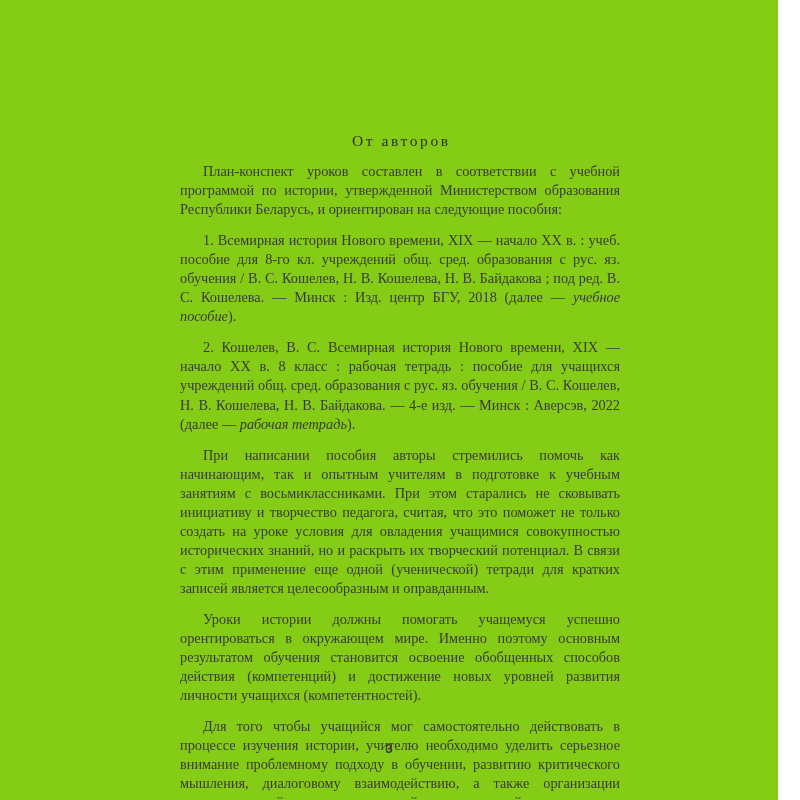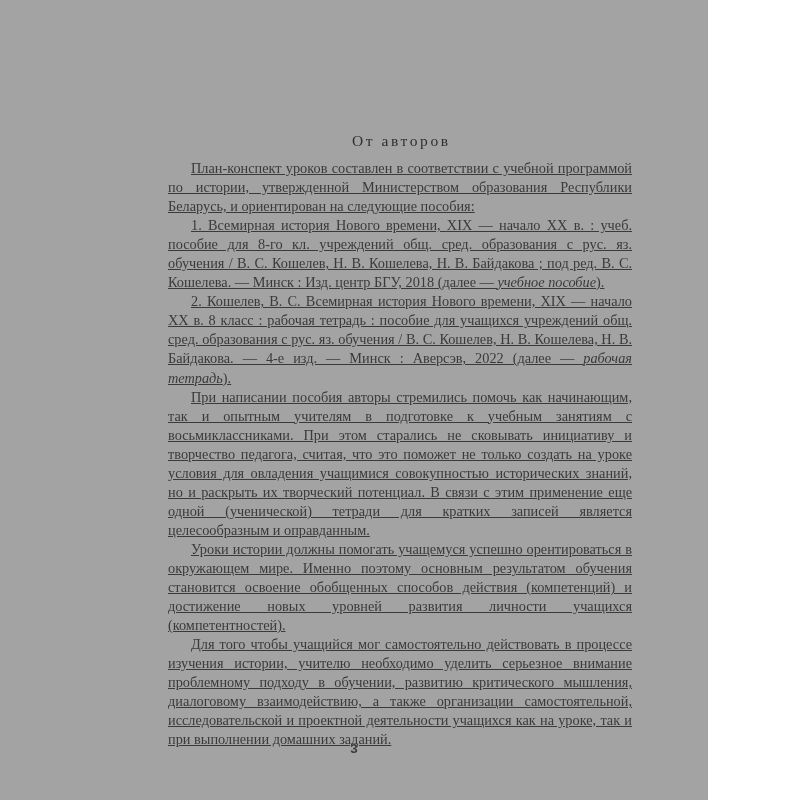--- a/index.html
+++ b/index.html
@@ -10,50 +10,49 @@
   body {
     width: 800px;
     height: 800px;
     overflow: hidden;
     font-family: "Liberation Serif", "DejaVu Serif", serif;
     color: #3a3a3c;
     -webkit-font-smoothing: antialiased;
   }
   .page {
     position: relative;
-    width: 708px;
+    width: 778px;
     height: 800px;
-    background: #a3a3a3;
+    background: #84cc16;
     box-sizing: border-box;
   }
   .content {
     position: absolute;
     left: 168px;
     top: 132px;
     width: 464px;
   }
   .page-title {
     text-align: center;
     font-size: 15.5px;
     letter-spacing: 2.6px;
     font-weight: 400;
     margin: 0 0 9px 0;
     color: #2f2f31;
     text-indent: 2.6px;
   }
   .para {
-    margin: 0;
+    margin: 12px;
     font-size: 14.3px;
     line-height: 19.05px;
     text-align: justify;
     text-justify: inter-word;
     text-indent: 23px;
     color: #3a3a3c;
     hyphens: manual;
-    text-decoration: underline;
   }
   .para i, .para em {
     font-style: italic;
   }
   .folio {
     position: absolute;
     left: 0;
     right: 0;
     top: 741px;
     text-align: center;

